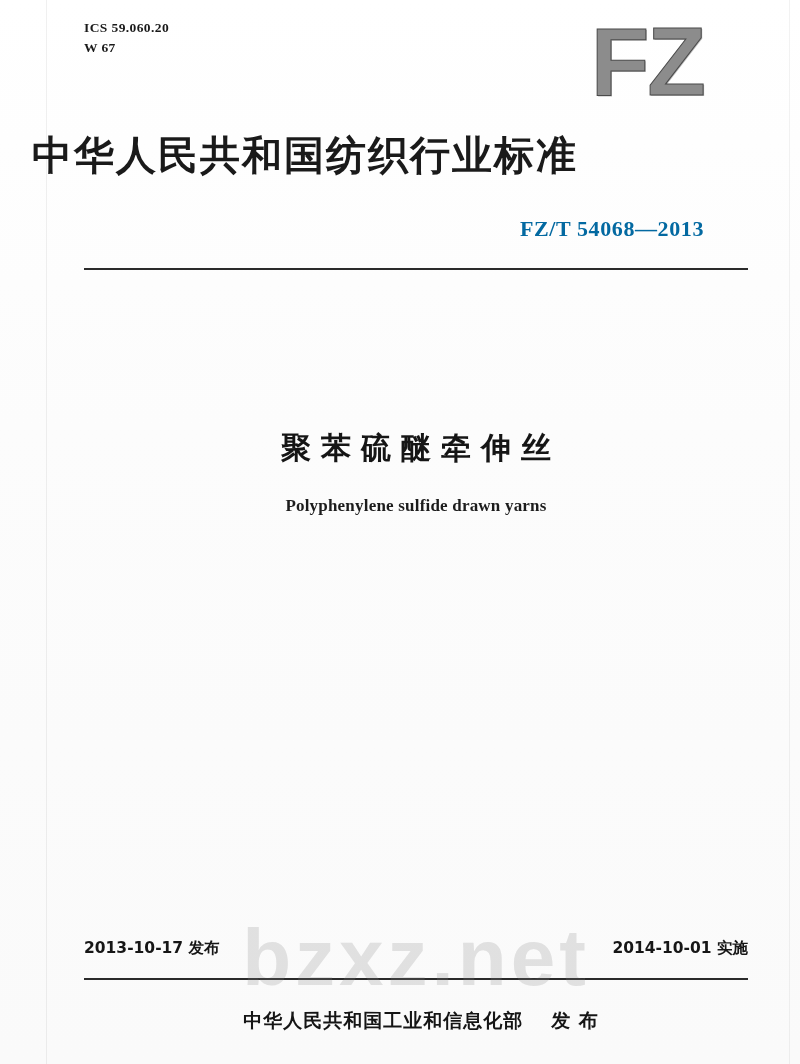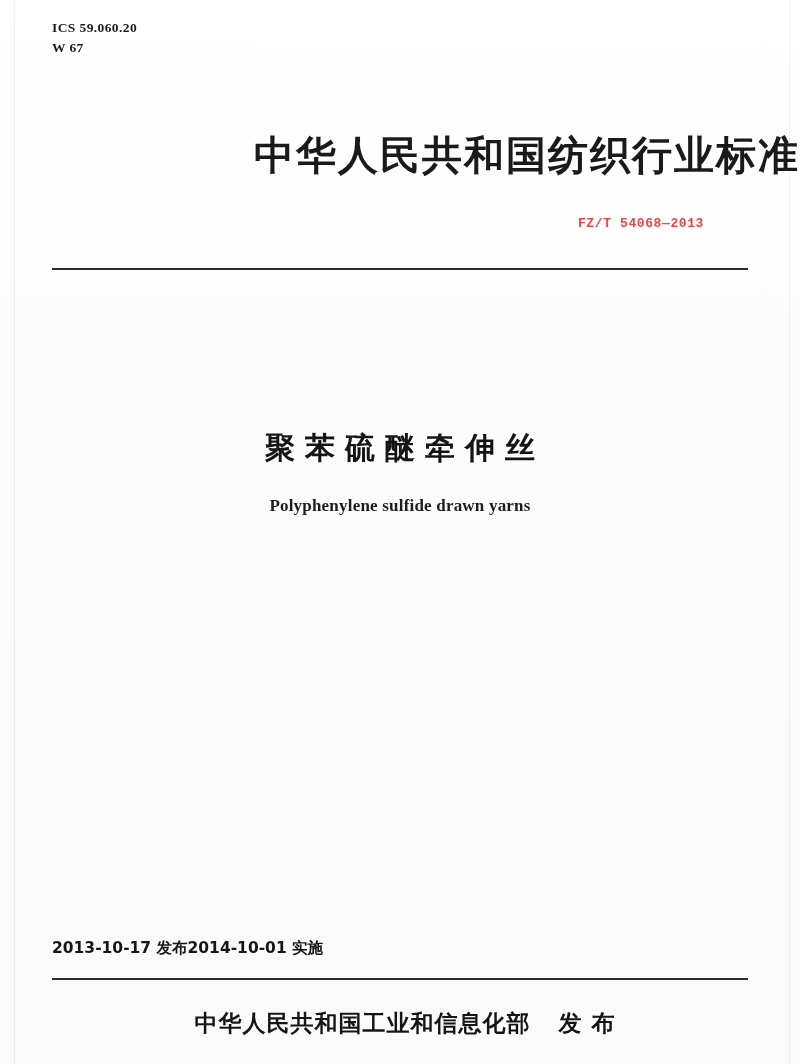--- a/index.html
+++ b/index.html
@@ -24,20 +24,21 @@
     content: "";
     position: absolute;
     inset: 0;
     background: linear-gradient(180deg, #ffffff 0%, #fcfcfc 40%, #fafafa 100%);
     pointer-events: none;
   }
   .content {
     position: relative;
     z-index: 2;
     height: 100%;
+    margin-left: 32px;
   }
 
   
   .ics-block {
     position: absolute;
     left: 52px;
     top: 18px;
     font-family: "Liberation Serif", serif;
     font-weight: bold;
     font-size: 13.5px;
@@ -60,38 +61,38 @@
     -webkit-text-stroke: 1px #4a4a4a;
     text-shadow: 1px 1px 0 #bdbdbd;
   }
 
   
   .main-title {
     position: absolute;
     left: 0;
     right: 0;
     top: 128px;
-    text-align: right;
+    text-align: left;
     font-family: "DejaVu Sans", sans-serif;
     font-weight: bold;
     font-size: 40px;
     letter-spacing: 2px;
     color: #1a1a1a;
   }
 
   
   .std-number {
     position: absolute;
     right: 96px;
     top: 216px;
-    font-family: Liberation Mono, monospace;
-    font-weight: bold;
-    font-size: 13px;
+    font-family: Liberation Serif, serif;
+    font-weight: bold;
+    font-size: 22px;
     letter-spacing: 0.6px;
-    color: #ef4444;
+    color: #0369a1;
   }
 
   
   .rule-top {
     position: absolute;
     left: 52px;
     right: 52px;
     top: 268px;
     height: 2px;
     background: #2b2b2b;
@@ -143,20 +144,21 @@
     user-select: none;
   }
 
   
   .footer-dates {
     position: absolute;
     left: 52px;
     right: 52px;
     top: 938px;
     display: flex;
+    justify-content: space-between;
     align-items: baseline;
     font-family: "DejaVu Sans", sans-serif;
     font-weight: bold;
     font-size: 15.5px;
     color: #161616;
     z-index: 4;
   }
   .footer-dates .date-text {
     white-space: nowrap;
   }
@@ -172,21 +174,21 @@
 
   
   .issuer {
     position: absolute;
     left: 10px;
     right: 0;
     top: 1008px;
     text-align: center;
     font-family: "DejaVu Sans", sans-serif;
     font-weight: bold;
-    font-size: 23px;
+    font-size: 19px;
     letter-spacing: 1px;
     color: #151515;
   }
   .issuer .issuer-gap {
     display: inline-block;
     width: 28px;
   }
 
   
   .scan-edge-left {
@@ -213,30 +215,32 @@
   <div class="content">
 
     <div class="scan-edge-left"></div>
     <div class="scan-edge-right"></div>
 
     <div class="ics-block">
       <div>ICS 59.060.20</div>
       <div>W 67</div>
     </div>
 
+    <div class="fz-logo">FZ</div>
 
     <div class="main-title">中华人民共和国纺织行业标准</div>
 
     <div class="std-number">FZ/T 54068—2013</div>
 
     <div class="rule-top"></div>
 
     <div class="doc-title-cn">聚苯硫醚牵伸丝</div>
     <div class="doc-title-en">Polyphenylene sulfide drawn yarns</div>
 
+    <div class="watermark">bzxz.net</div>
 
     <div class="footer-dates">
       <div class="date-text">2013-10-17 发布</div>
       <div class="date-text">2014-10-01 实施</div>
     </div>
 
     <div class="rule-bottom"></div>
 
     <div class="issuer">
       <span>中华人民共和国工业和信息化部</span><span class="issuer-gap"></span><span>发 布</span>

